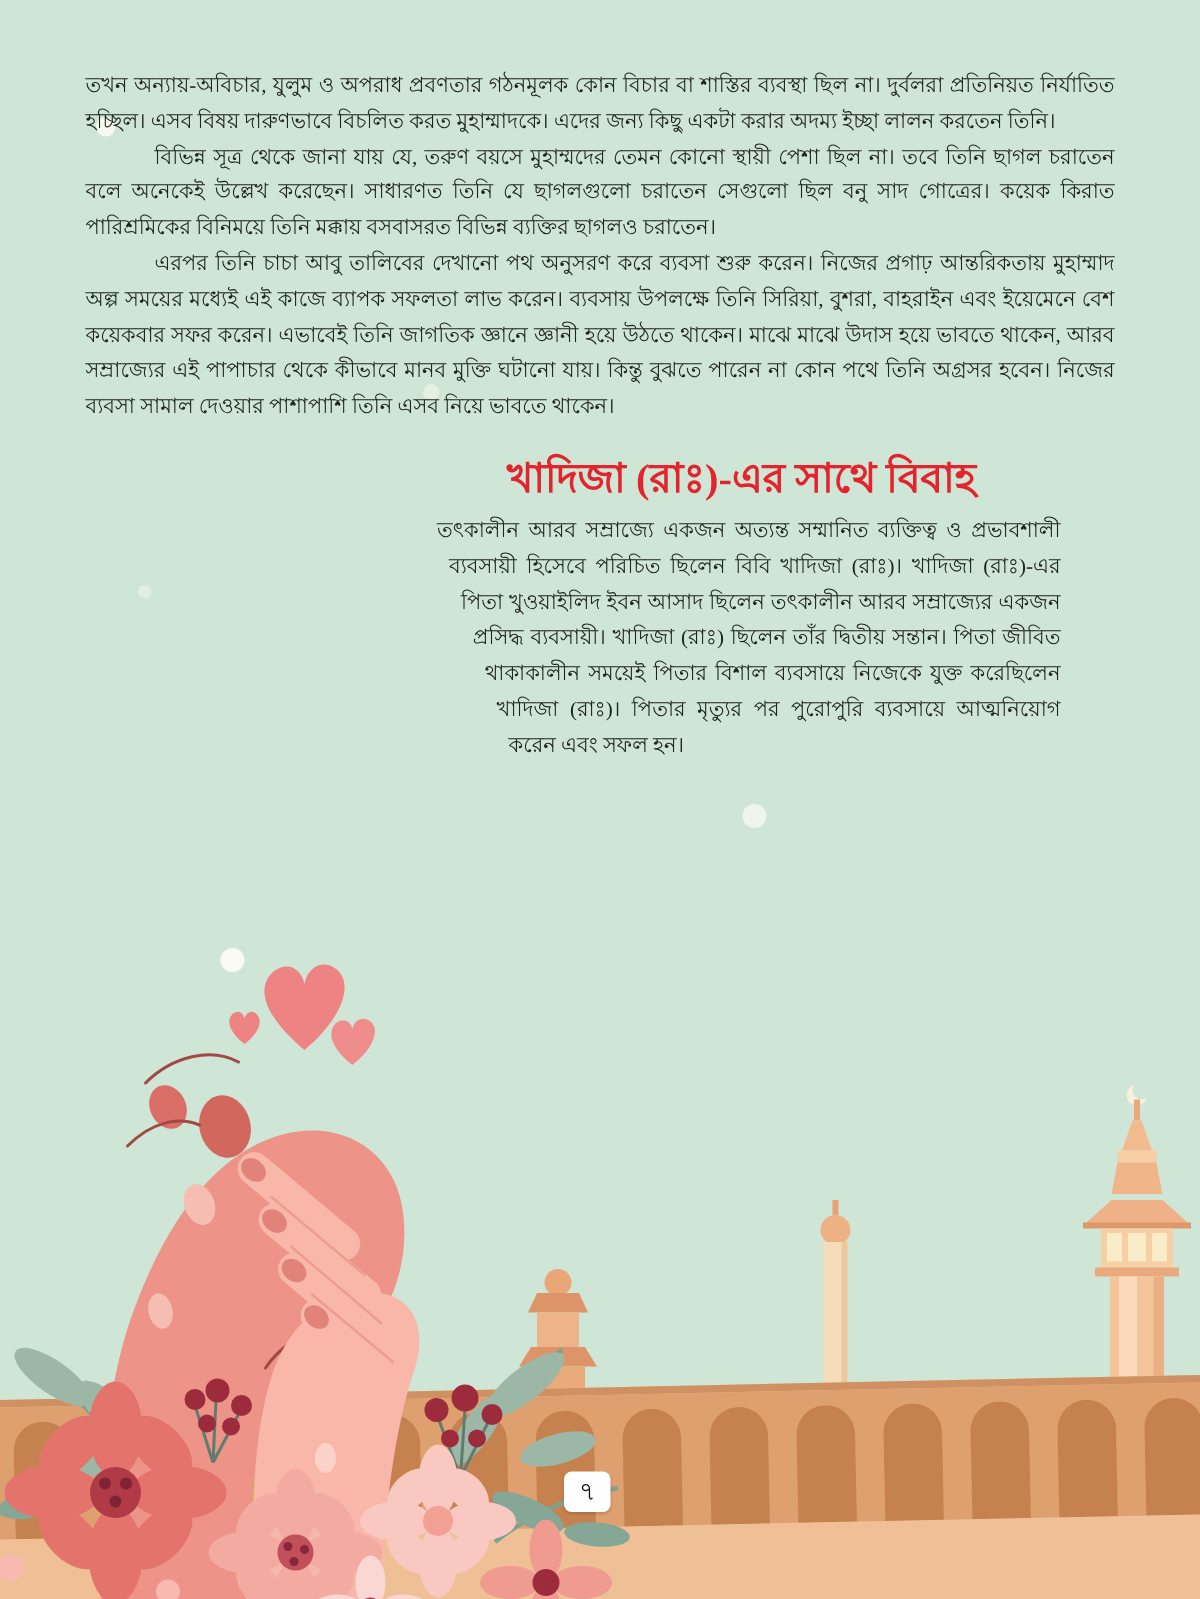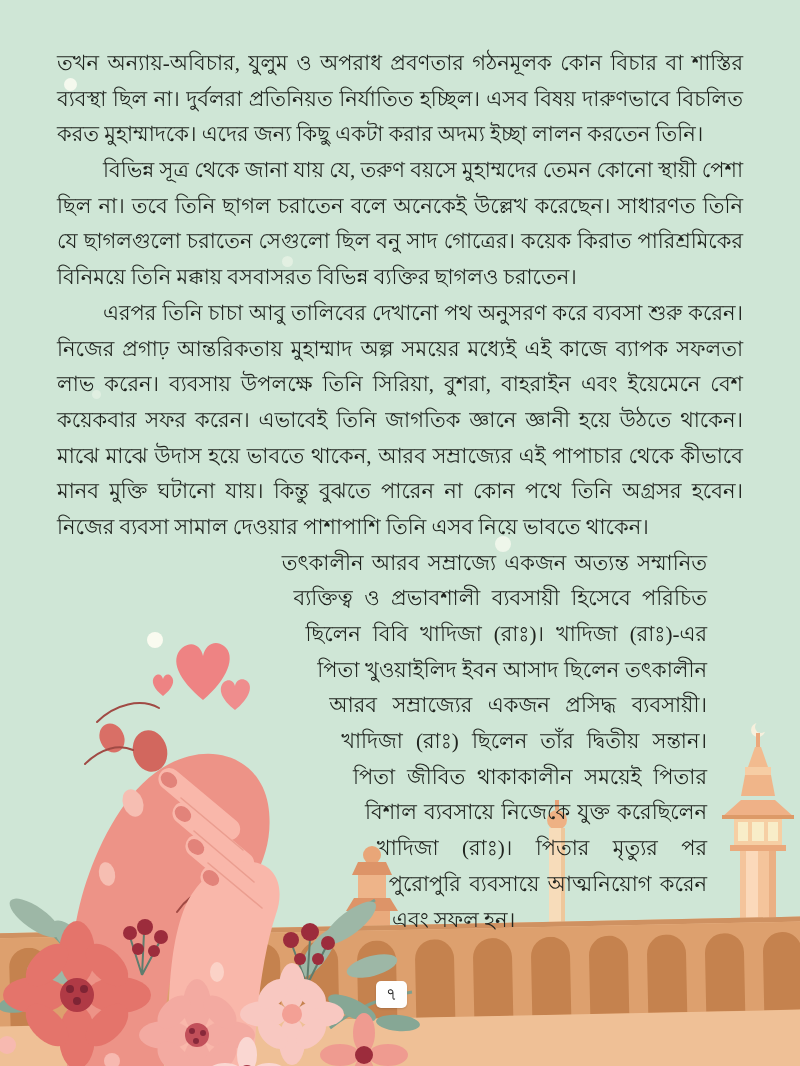--- a/index.html
+++ b/index.html
@@ -7,21 +7,21 @@
     position:relative;width:800px;height:1066px;overflow:hidden;
     background:#cfe6d6;
     font-family:"Liberation Serif","DejaVu Serif",serif;
   }
   .decor{position:absolute;}
   .dot{position:absolute;border-radius:50%;background:#fbfcf2;z-index:1;}
 
   
   .content{position:relative;z-index:7;padding:46px 57px 0 57px;}
   p.body-text{
-    margin:0;font-size:21px;line-height:1.7;text-align:justify;
+    margin:0;font-size:14px;line-height:1.7;text-align:justify;
     color:#20241f;
   }
   .indent{text-indent:46px;}
   .section-heading{
     margin:18px 0 6px 0;font-size:27px;font-weight:bold;
     color:#e4242c;text-align:center;line-height:1.3;
   }
   .khadija-body{font-size:21px;line-height:1.6;}
   .wrap-spacer{
     float:left;width:335px;height:412px;
@@ -272,17 +272,18 @@
   <div class="page-num">৭</div>
 
   <div class="content">
     <p class="body-text">তখন অন্যায়-অবিচার, যুলুম ও অপরাধ প্রবণতার গঠনমূলক কোন বিচার বা শাস্তির ব্যবস্থা ছিল না। দুর্বলরা প্রতিনিয়ত নির্যাতিত হচ্ছিল। এসব বিষয় দারুণভাবে বিচলিত করত মুহাম্মাদকে। এদের জন্য কিছু একটা করার অদম্য ইচ্ছা লালন করতেন তিনি।</p>
     <p class="body-text indent">বিভিন্ন সূত্র থেকে জানা যায় যে, তরুণ বয়সে মুহাম্মদের তেমন কোনো স্থায়ী পেশা ছিল না। তবে তিনি ছাগল চরাতেন বলে অনেকেই উল্লেখ করেছেন। সাধারণত তিনি যে ছাগলগুলো চরাতেন সেগুলো ছিল বনু সাদ গোত্রের। কয়েক কিরাত পারিশ্রমিকের বিনিময়ে তিনি মক্কায় বসবাসরত বিভিন্ন ব্যক্তির ছাগলও চরাতেন।</p>
     <p class="body-text indent">এরপর তিনি চাচা আবু তালিবের দেখানো পথ অনুসরণ করে ব্যবসা শুরু করেন। নিজের প্রগাঢ় আন্তরিকতায় মুহাম্মাদ অল্প সময়ের মধ্যেই এই কাজে ব্যাপক সফলতা লাভ করেন। ব্যবসায় উপলক্ষে তিনি সিরিয়া, বুশরা, বাহরাইন এবং ইয়েমেনে বেশ কয়েকবার সফর করেন। এভাবেই তিনি জাগতিক জ্ঞানে জ্ঞানী হয়ে উঠতে থাকেন। মাঝে মাঝে উদাস হয়ে ভাবতে থাকেন, আরব সম্রাজ্যের এই পাপাচার থেকে কীভাবে মানব মুক্তি ঘটানো যায়। কিন্তু বুঝতে পারেন না কোন পথে তিনি অগ্রসর হবেন। নিজের ব্যবসা সামাল দেওয়ার পাশাপাশি তিনি এসব নিয়ে ভাবতে থাকেন।</p>
 
     <section class="khadija-section">
       <div class="wrap-spacer"></div>
       <div class="wrap-spacer-right"></div>
+      <h2 class="section-heading">খাদিজা (রাঃ)-এর সাথে বিবাহ</h2>
       <p class="body-text khadija-body">তৎকালীন আরব সম্রাজ্যে একজন অত্যন্ত সম্মানিত ব্যক্তিত্ব ও প্রভাবশালী ব্যবসায়ী হিসেবে পরিচিত ছিলেন বিবি খাদিজা (রাঃ)। খাদিজা (রাঃ)-এর পিতা খুওয়াইলিদ ইবন আসাদ ছিলেন তৎকালীন আরব সম্রাজ্যের একজন প্রসিদ্ধ ব্যবসায়ী। খাদিজা (রাঃ) ছিলেন তাঁর দ্বিতীয় সন্তান। পিতা জীবিত থাকাকালীন সময়েই পিতার বিশাল ব্যবসায়ে নিজেকে যুক্ত করেছিলেন খাদিজা (রাঃ)। পিতার মৃত্যুর পর পুরোপুরি ব্যবসায়ে আত্মনিয়োগ করেন এবং সফল হন।</p>
     </section>
   </div>
 
 </div>
 
 </body></html>

